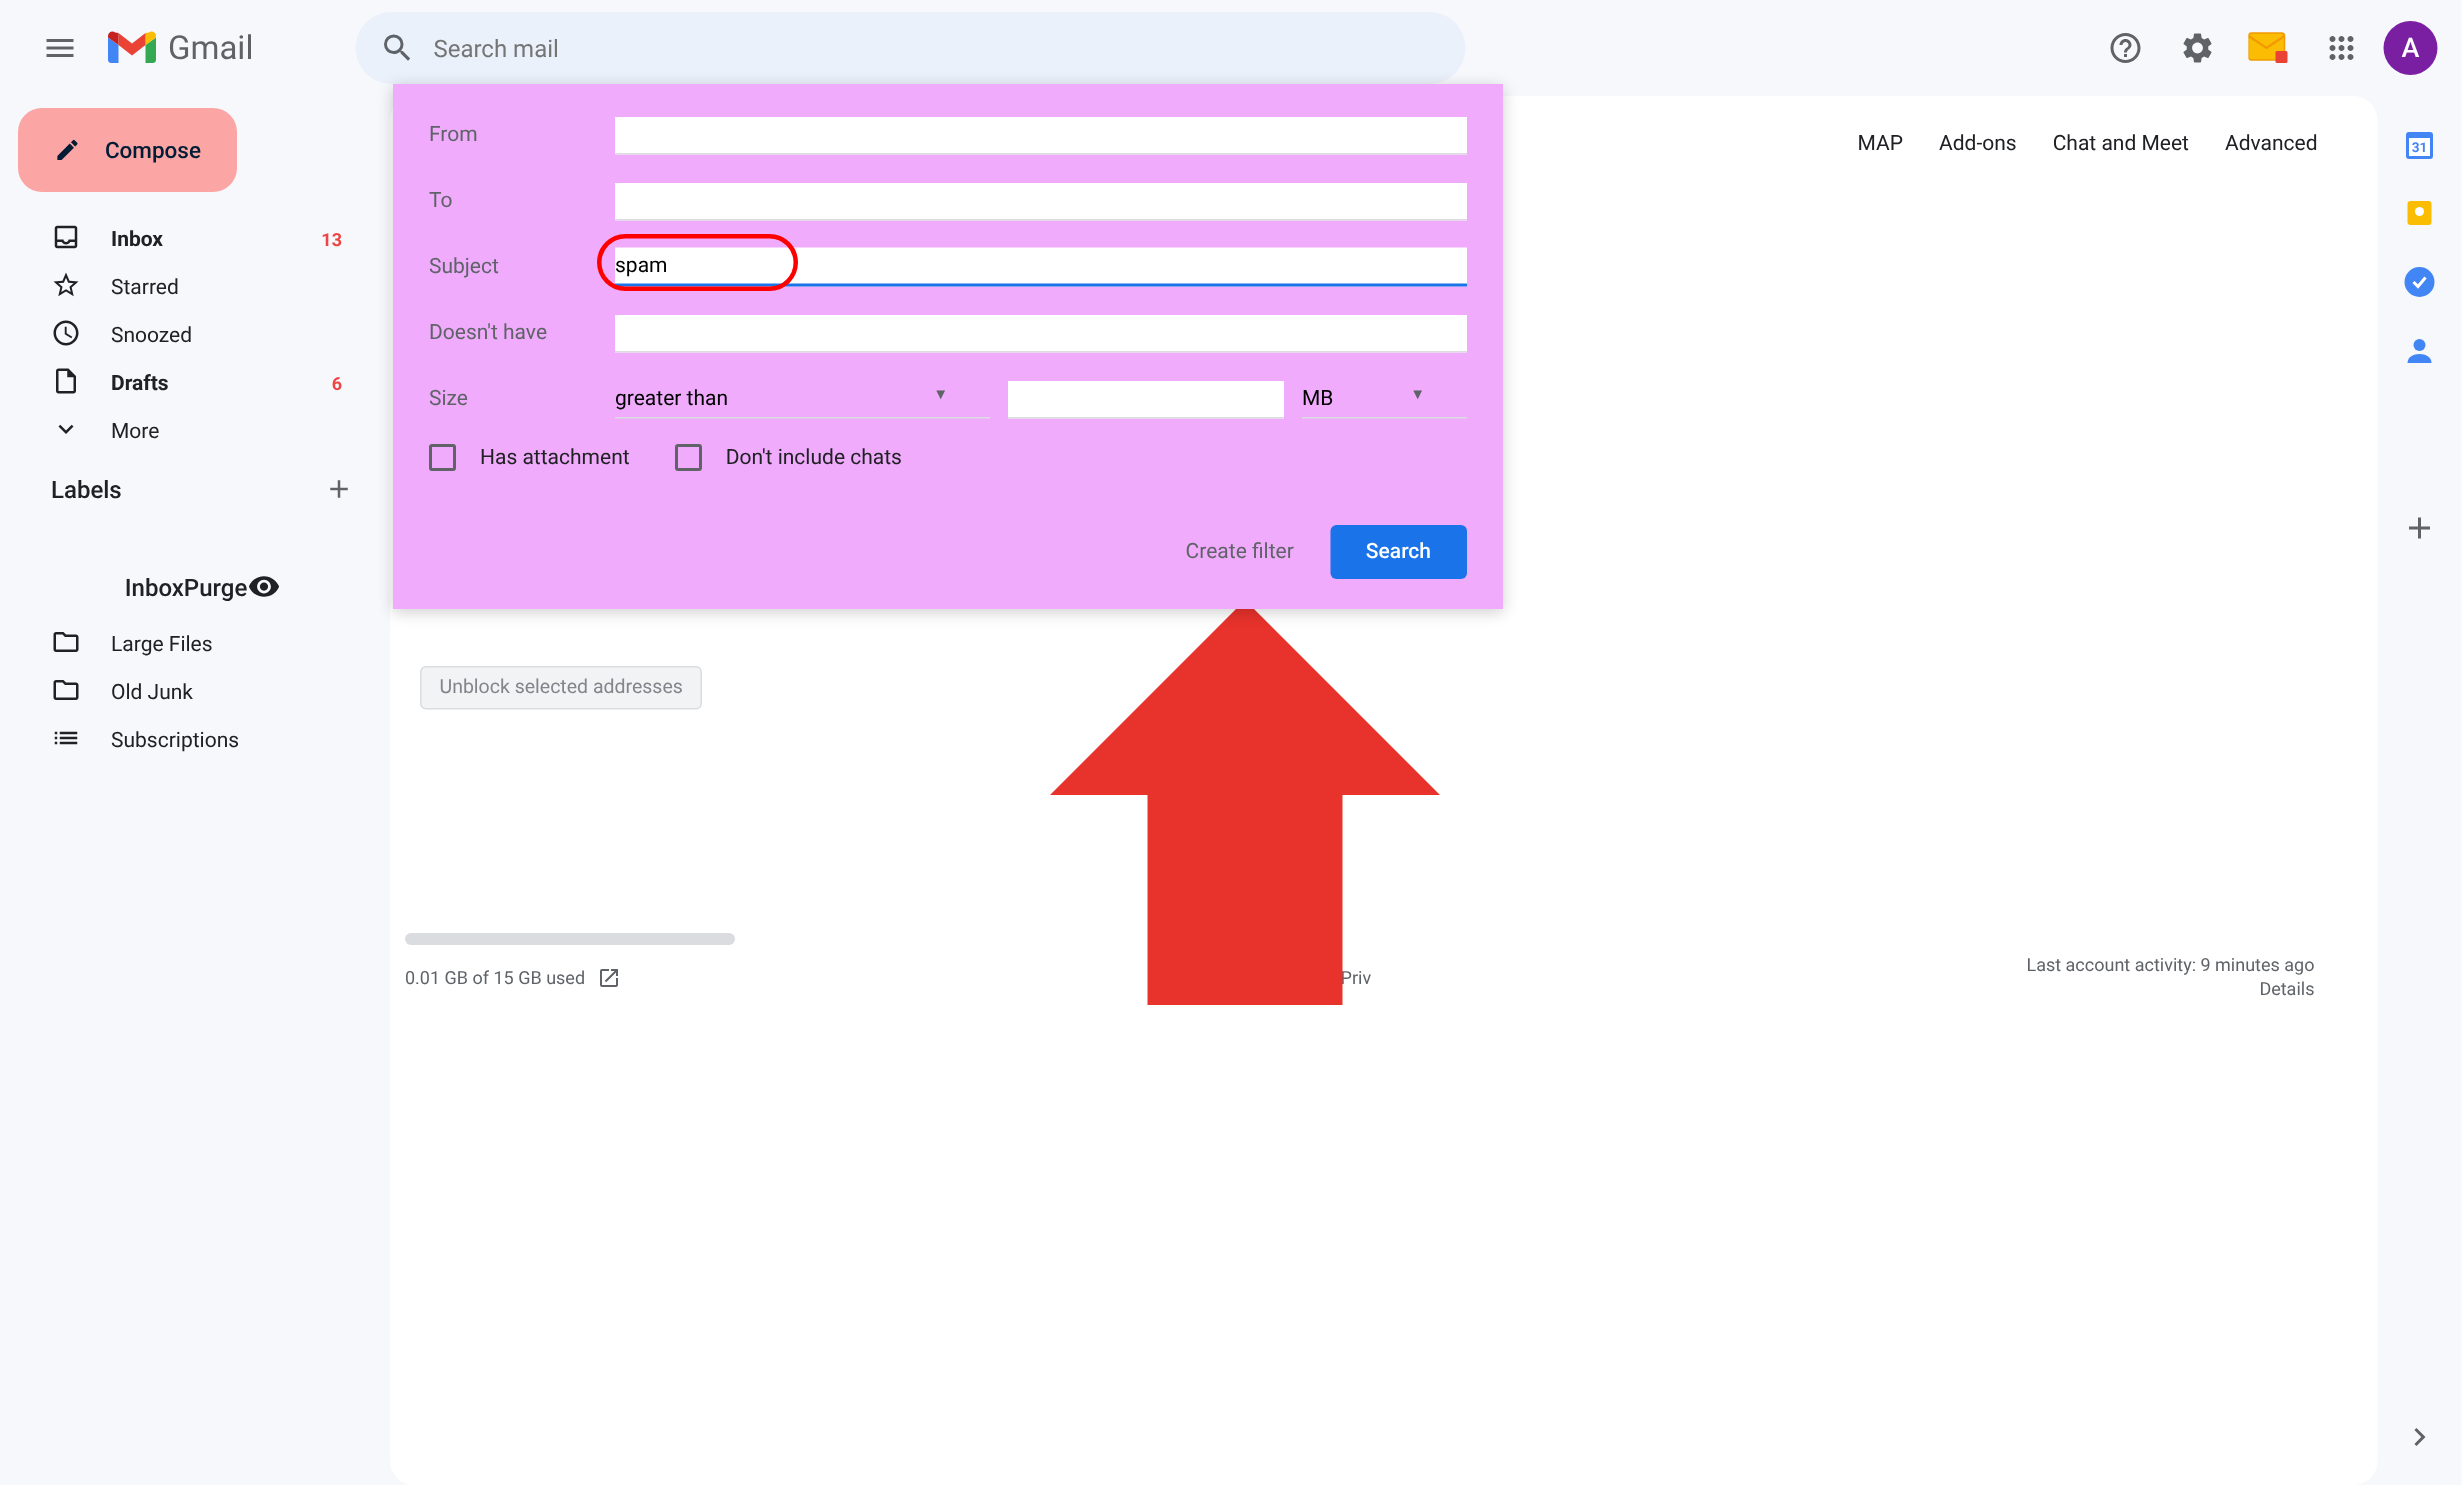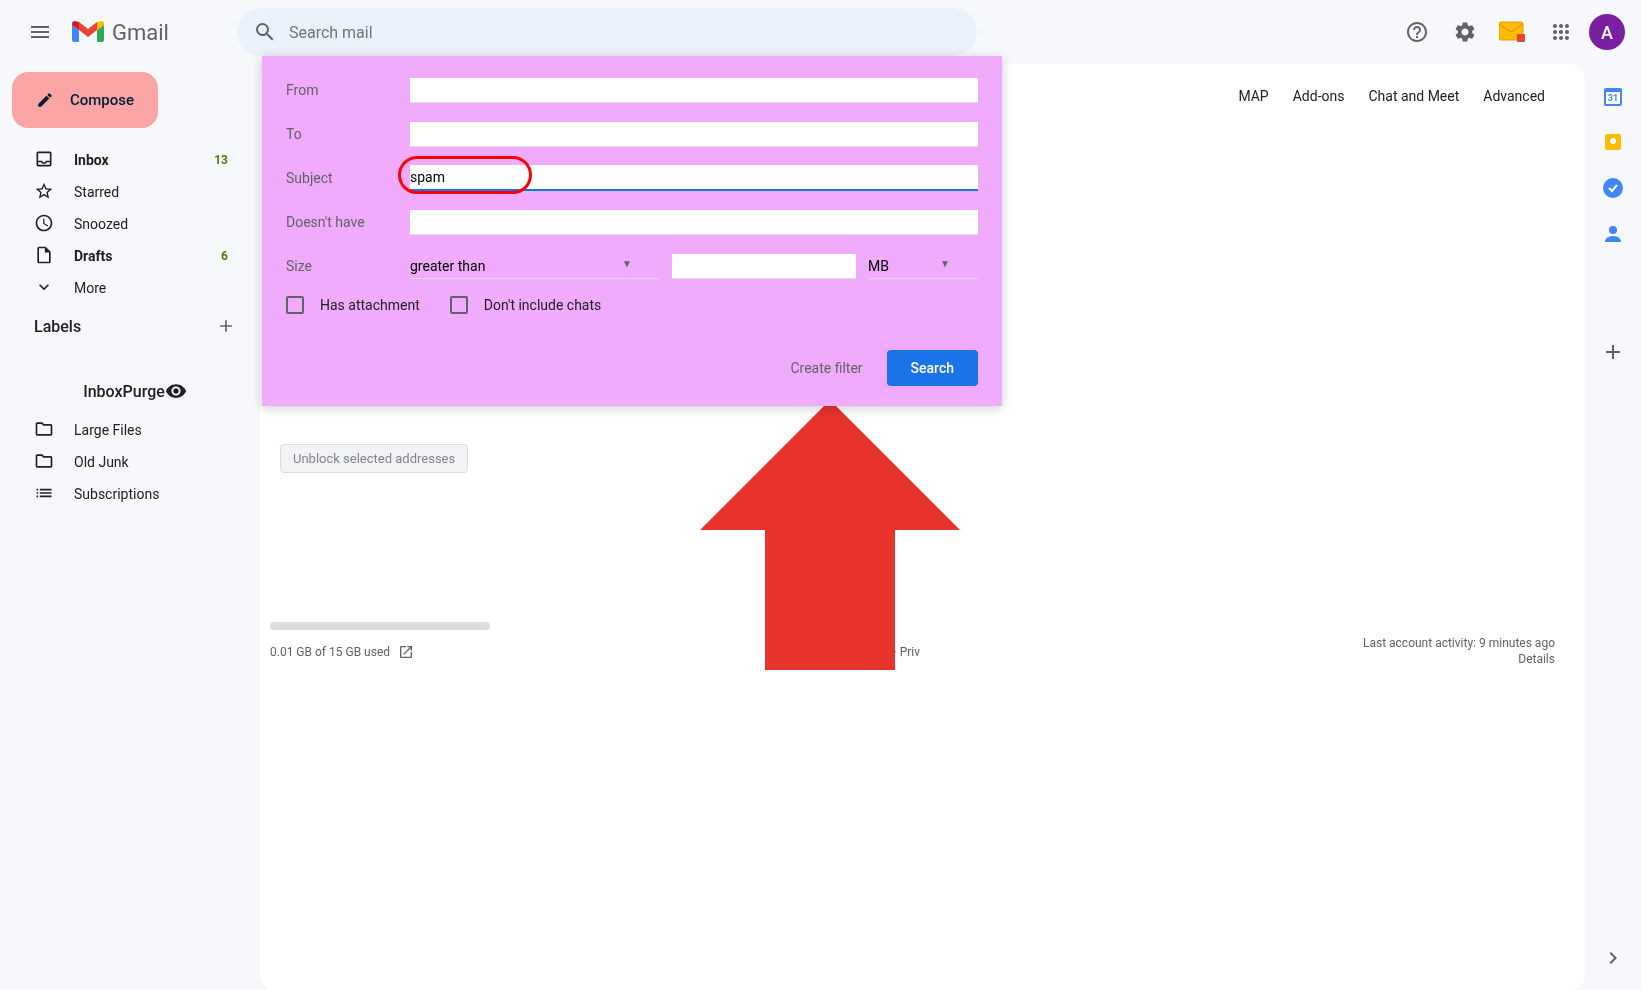--- a/index.html
+++ b/index.html
@@ -16,21 +16,21 @@
 .header-icon { width: 40px; height: 40px; display: flex; align-items: center; justify-content: center; border-radius: 50%; cursor: pointer; }
 .avatar { width: 36px; height: 36px; border-radius: 50%; background: #7b1fa2; color: #fff; display: flex; align-items: center; justify-content: center; font-size: 18px; font-weight: 500; cursor: pointer; }
 
 
 .body-wrap { display: flex; height: calc(100% - 64px); }
 .sidebar { width: 260px; padding: 8px; flex-shrink: 0; }
 .compose-btn { display: flex; align-items: center; gap: 16px; padding: 16px 24px; background: #fca5a5; border-radius: 16px; font-size: 15px; color: #001d35; font-weight: 500; cursor: pointer; width: 146px; margin-bottom: 16px; margin-left: 4px; }
 .nav-item { display: flex; align-items: center; padding: 4px 12px 4px 26px; height: 32px; border-radius: 0 16px 16px 0; cursor: pointer; font-size: 14px; color: #202124; gap: 20px; }
 .nav-item .count { margin-left: auto; margin-right: 12px; font-size: 12px; color: #5f6368; }
 .nav-item.bold { font-weight: 700; }
-.nav-item.bold .count { font-weight: 700; color: #4d7c0f; }
+.nav-item.bold .count { font-weight: 700; color: #ef4444; }
 .labels-header { display: flex; align-items: center; justify-content: space-between; padding: 12px 16px 12px 26px; font-size: 16px; color: #202124; font-weight: 500; }
 .section-header { display: flex; align-items: center; justify-content: center; padding: 12px 16px 12px 26px; font-size: 16px; color: #202124; font-weight: 500; }
 
 
 .main { flex: 1; background: #fff; border-radius: 16px; margin-right: 56px; position: relative; overflow: hidden; }
 .settings-tabs { display: flex; gap: 24px; padding: 20px 0 20px 24px; font-size: 14px; color: #202124; justify-content: flex-end; padding-right: 40px; }
 .settings-tab { cursor: pointer; padding: 4px 0; }
 
 
 .search-dropdown { position: absolute; top: 56px; left: 262px; width: 740px; background: #f0abfc; box-shadow: 0 2px 10px rgba(0,0,0,0.2); z-index: 100; padding: 20px 24px; }
@@ -45,21 +45,21 @@
 .checkbox-row { display: flex; align-items: center; gap: 30px; margin-top: 10px; }
 .checkbox-item { display: flex; align-items: center; gap: 16px; font-size: 14px; color: #202124; cursor: pointer; }
 .checkbox { width: 18px; height: 18px; border: 2px solid #5f6368; border-radius: 2px; }
 .action-row { display: flex; justify-content: flex-end; align-items: center; gap: 24px; margin-top: 36px; }
 .create-filter { font-size: 14px; color: #5f6368; cursor: pointer; }
 .search-btn { background: #1a73e8; color: #fff; border: none; border-radius: 4px; padding: 10px 24px; font-size: 14px; font-weight: 500; cursor: pointer; }
 
 
 .unblock-btn { position: absolute; top: 380px; left: 20px; padding: 6px 12px; background: #f1f3f4; border: 1px solid #dadce0; border-radius: 4px; font-size: 13px; color: #80868b; cursor: default; }
 .scroll-hint { position: absolute; top: 558px; left: 10px; width: 220px; height: 8px; background: #dadce0; border-radius: 4px; }
-.footer-row { position: absolute; top: 572px; left: 10px; right: 30px; display: flex; justify-content: space-between; font-size: 12px; color: #5f6368; align-items: center; }
+.footer-row { position: absolute; top: 572px; left: 10px; right: 42px; display: flex; justify-content: space-between; font-size: 12px; color: #5f6368; align-items: center; }
 .footer-left { display: flex; align-items: center; gap: 8px; }
 .footer-center {  }
 .footer-right { text-align: right; }
 .footer-right div { margin-bottom: 2px; }
 
 
 .right-rail { position: absolute; right: 0; top: 64px; width: 56px; display: flex; flex-direction: column; align-items: center; gap: 22px; padding-top: 20px; }
 .rail-icon { width: 24px; height: 24px; cursor: pointer; }
 
 

